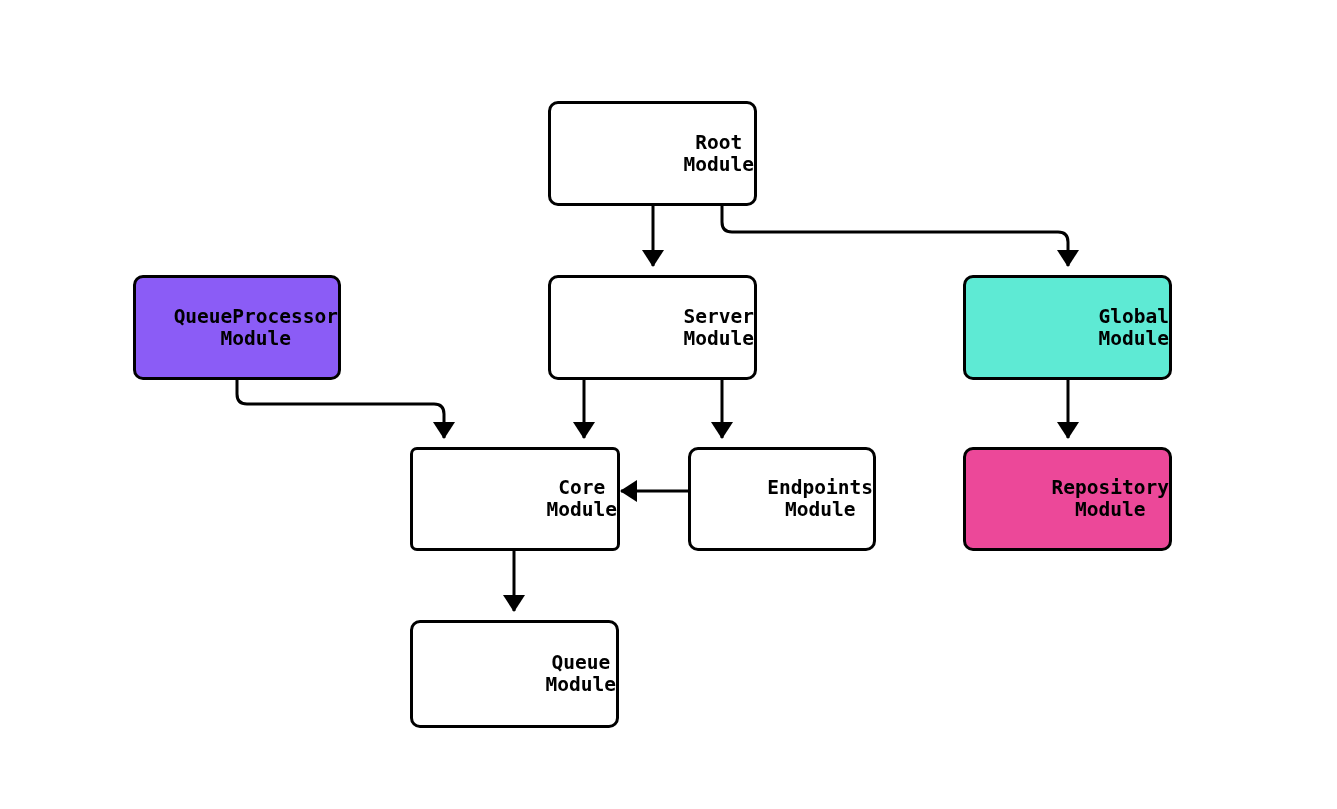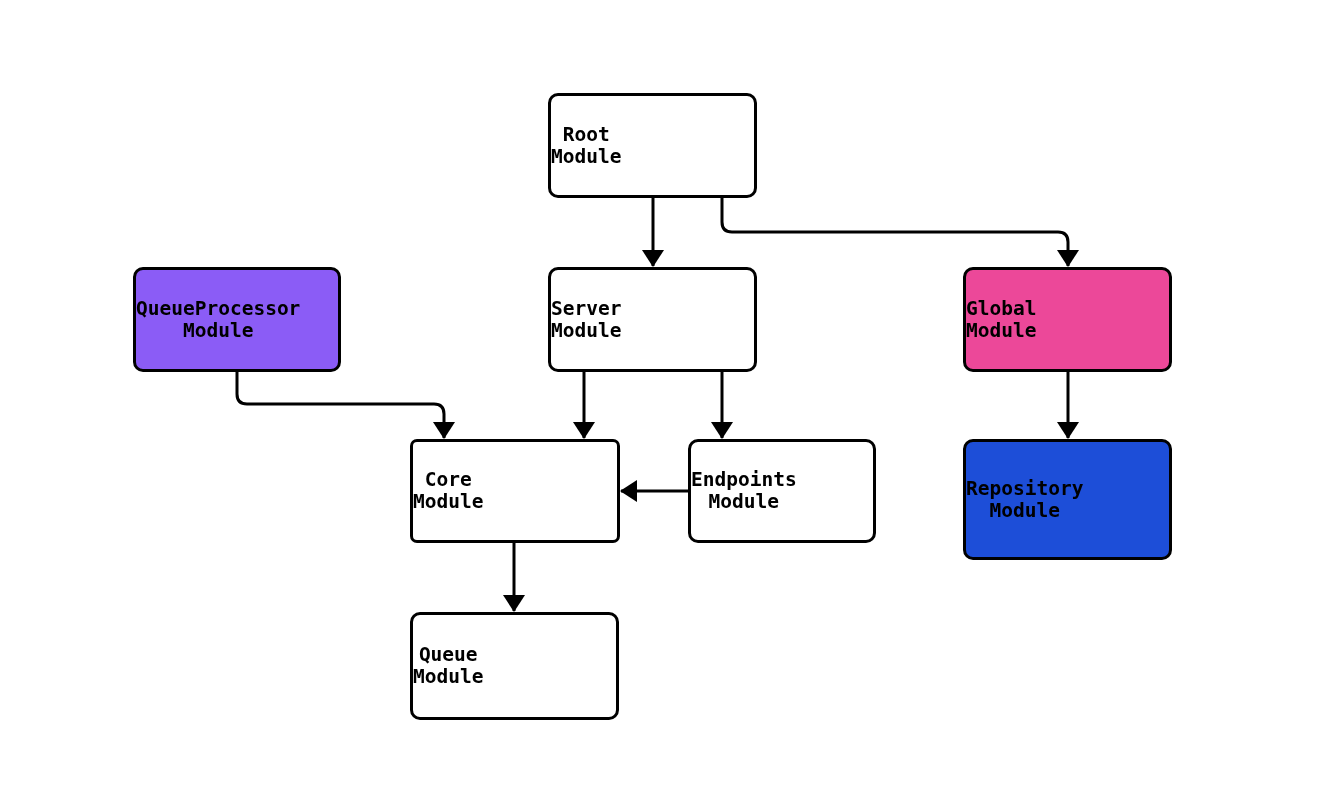--- a/index.html
+++ b/index.html
@@ -25,22 +25,23 @@
   .edges-layer path.edge {
     fill: none;
     stroke-linecap: butt;
   }
   .node {
     position: absolute;
     box-sizing: border-box;
     border-style: solid;
     display: flex;
     align-items: center;
-    justify-content: flex-start;
+    justify-content: flex-end;
     text-align: center;
+    margin-top: 8px;
   }
   .node-label {
     font-weight: bold;
     font-size: 19.5px;
     line-height: 22px;
     white-space: pre-line;
     color: #000000;
   }
 </style>
 </head>
@@ -70,33 +71,33 @@
 Module</span>
       </div>
       <div class="node" style="left: 133px; top: 267px; width: 208px; height: 105px; border-width: 3px; border-color: rgb(0, 0, 0); border-radius: 10px; background: #8b5cf6;">
         <span class="node-label">QueueProcessor
 Module</span>
       </div>
       <div class="node" style="left: 548px; top: 267px; width: 209px; height: 105px; border-width: 3px; border-color: rgb(0, 0, 0); border-radius: 10px; background: rgb(255, 255, 255);">
         <span class="node-label">Server
 Module</span>
       </div>
-      <div class="node" style="left: 963px; top: 267px; width: 209px; height: 105px; border-width: 3px; border-color: rgb(0, 0, 0); border-radius: 10px; background: #ec4899;">
+      <div class="node" style="left: 963px; top: 267px; width: 209px; height: 105px; border-width: 3px; border-color: rgb(0, 0, 0); border-radius: 10px; background: #5eead4;">
         <span class="node-label">Global
 Module</span>
       </div>
       <div class="node" style="left: 410px; top: 439px; width: 210px; height: 104px; border-width: 3px; border-color: rgb(0, 0, 0); border-radius: 7px; background: rgb(255, 255, 255);">
         <span class="node-label">Core
 Module</span>
       </div>
       <div class="node" style="left: 688px; top: 439px; width: 188px; height: 104px; border-width: 3px; border-color: rgb(0, 0, 0); border-radius: 10px; background: rgb(255, 255, 255);">
         <span class="node-label">Endpoints
 Module</span>
       </div>
-      <div class="node" style="left: 963px; top: 439px; width: 209px; height: 121px; border-width: 3px; border-color: rgb(0, 0, 0); border-radius: 10px; background: #1d4ed8;">
+      <div class="node" style="left: 963px; top: 439px; width: 209px; height: 104px; border-width: 3px; border-color: rgb(0, 0, 0); border-radius: 10px; background: #ec4899;">
         <span class="node-label">Repository
 Module</span>
       </div>
       <div class="node" style="left: 410px; top: 612px; width: 209px; height: 108px; border-width: 3px; border-color: rgb(0, 0, 0); border-radius: 10px; background: rgb(255, 255, 255);">
         <span class="node-label">Queue
 Module</span>
       </div>
     </div>
 </div>
 

